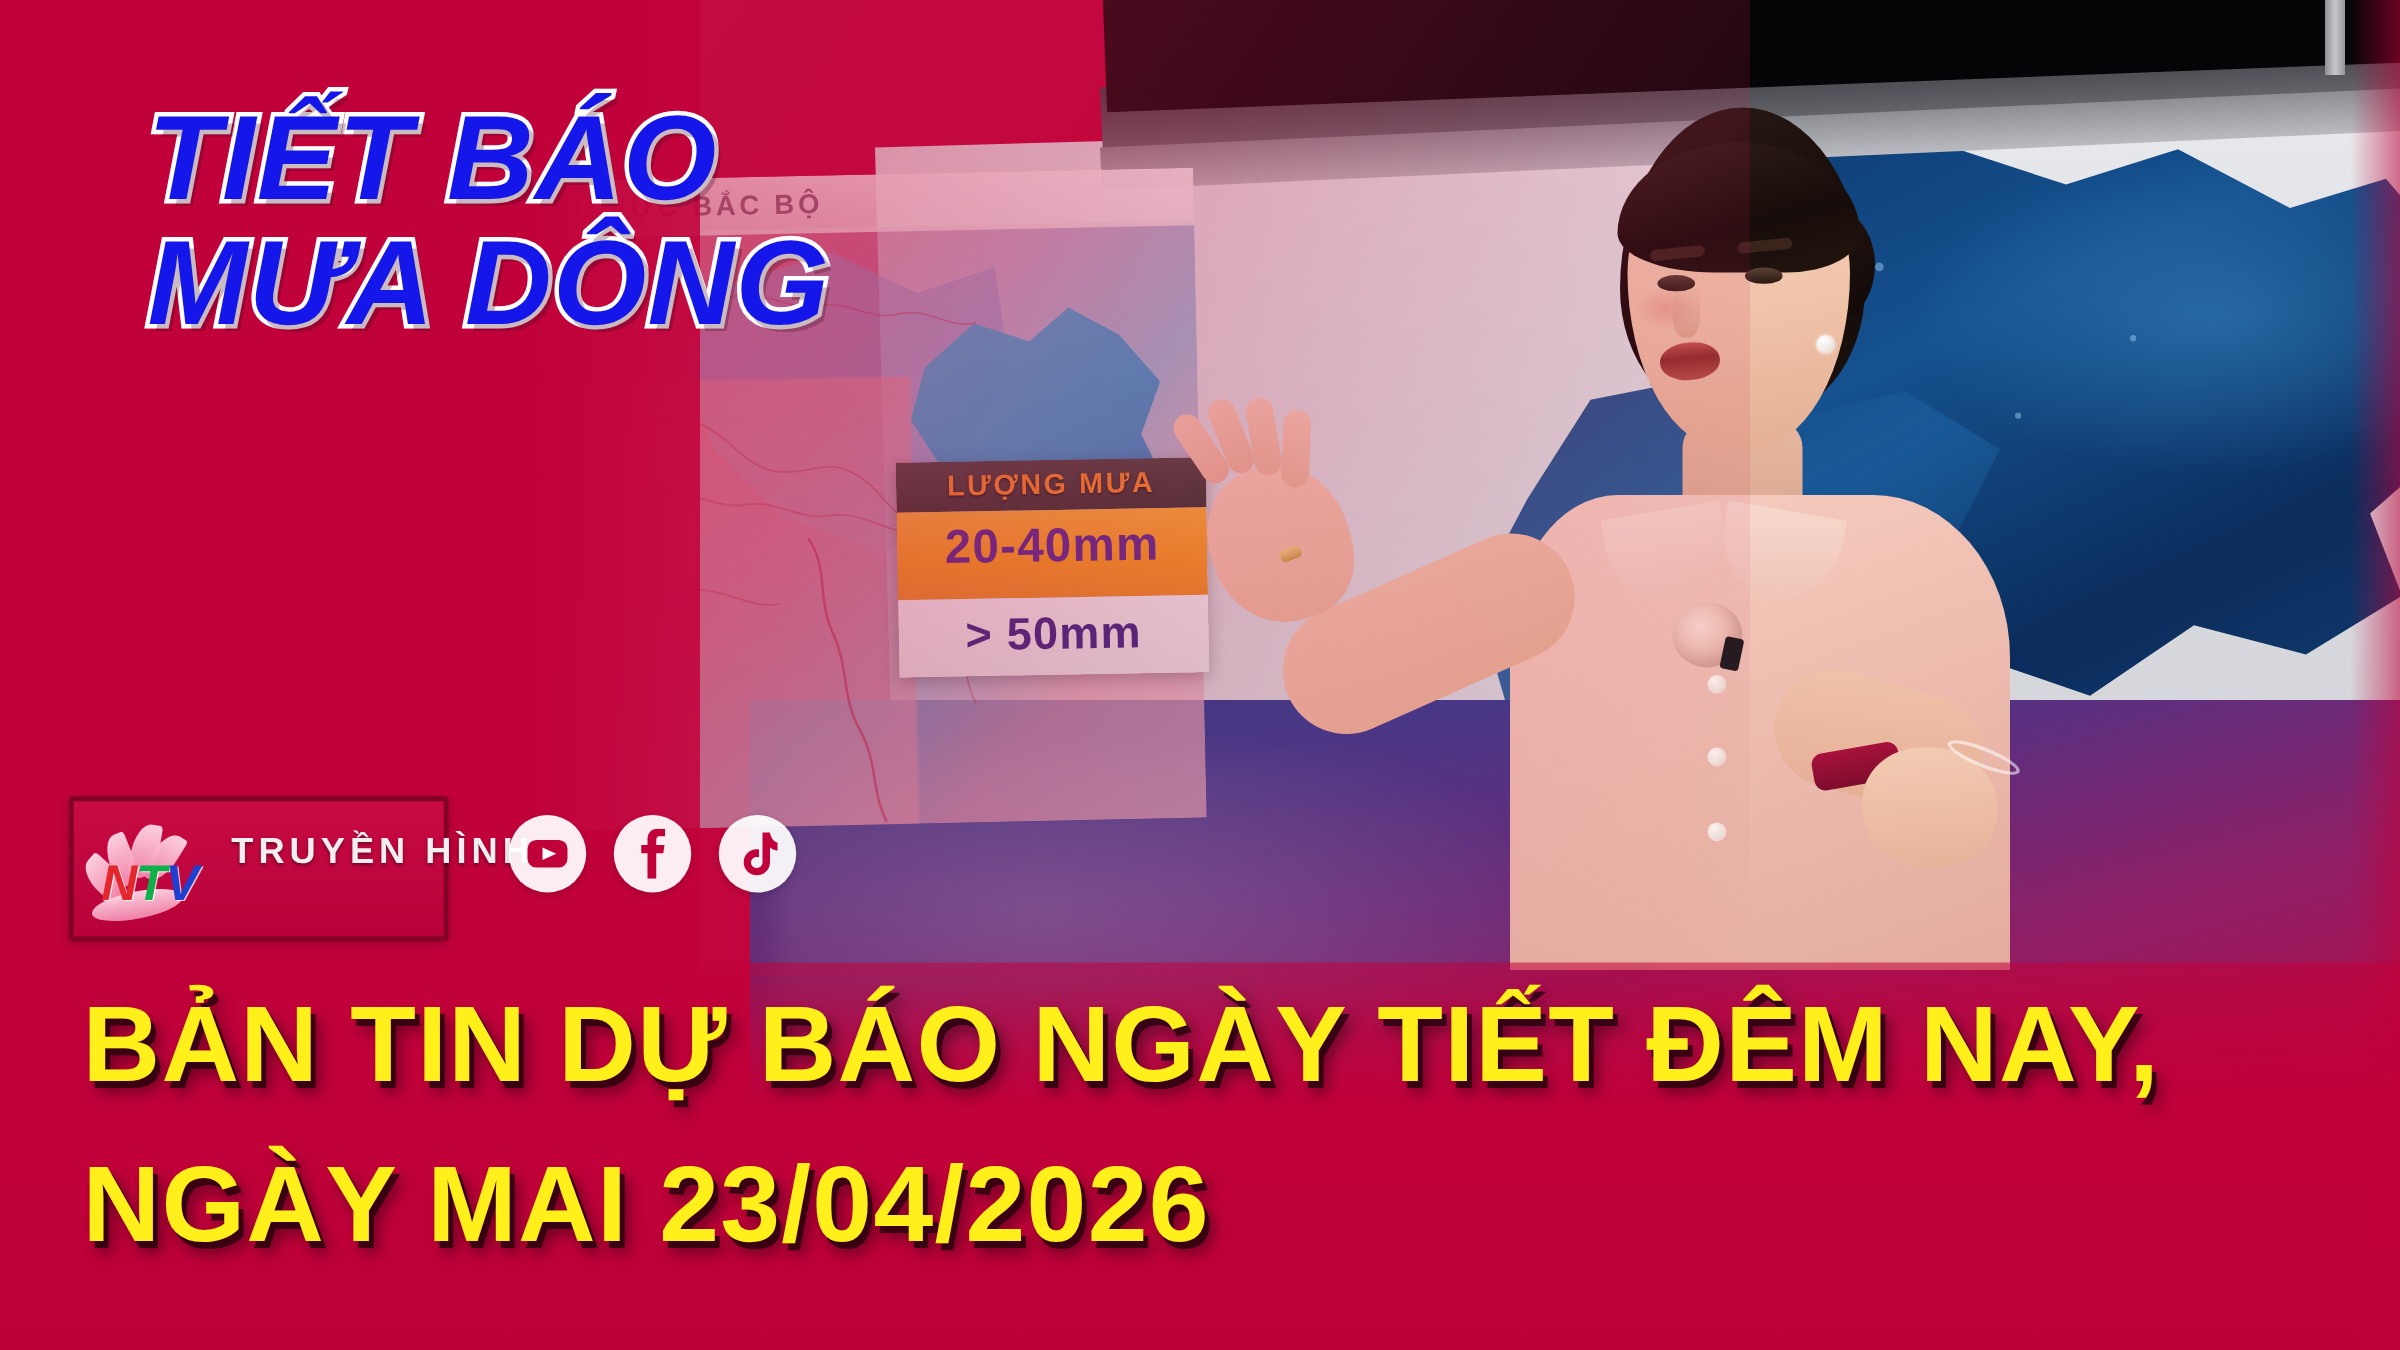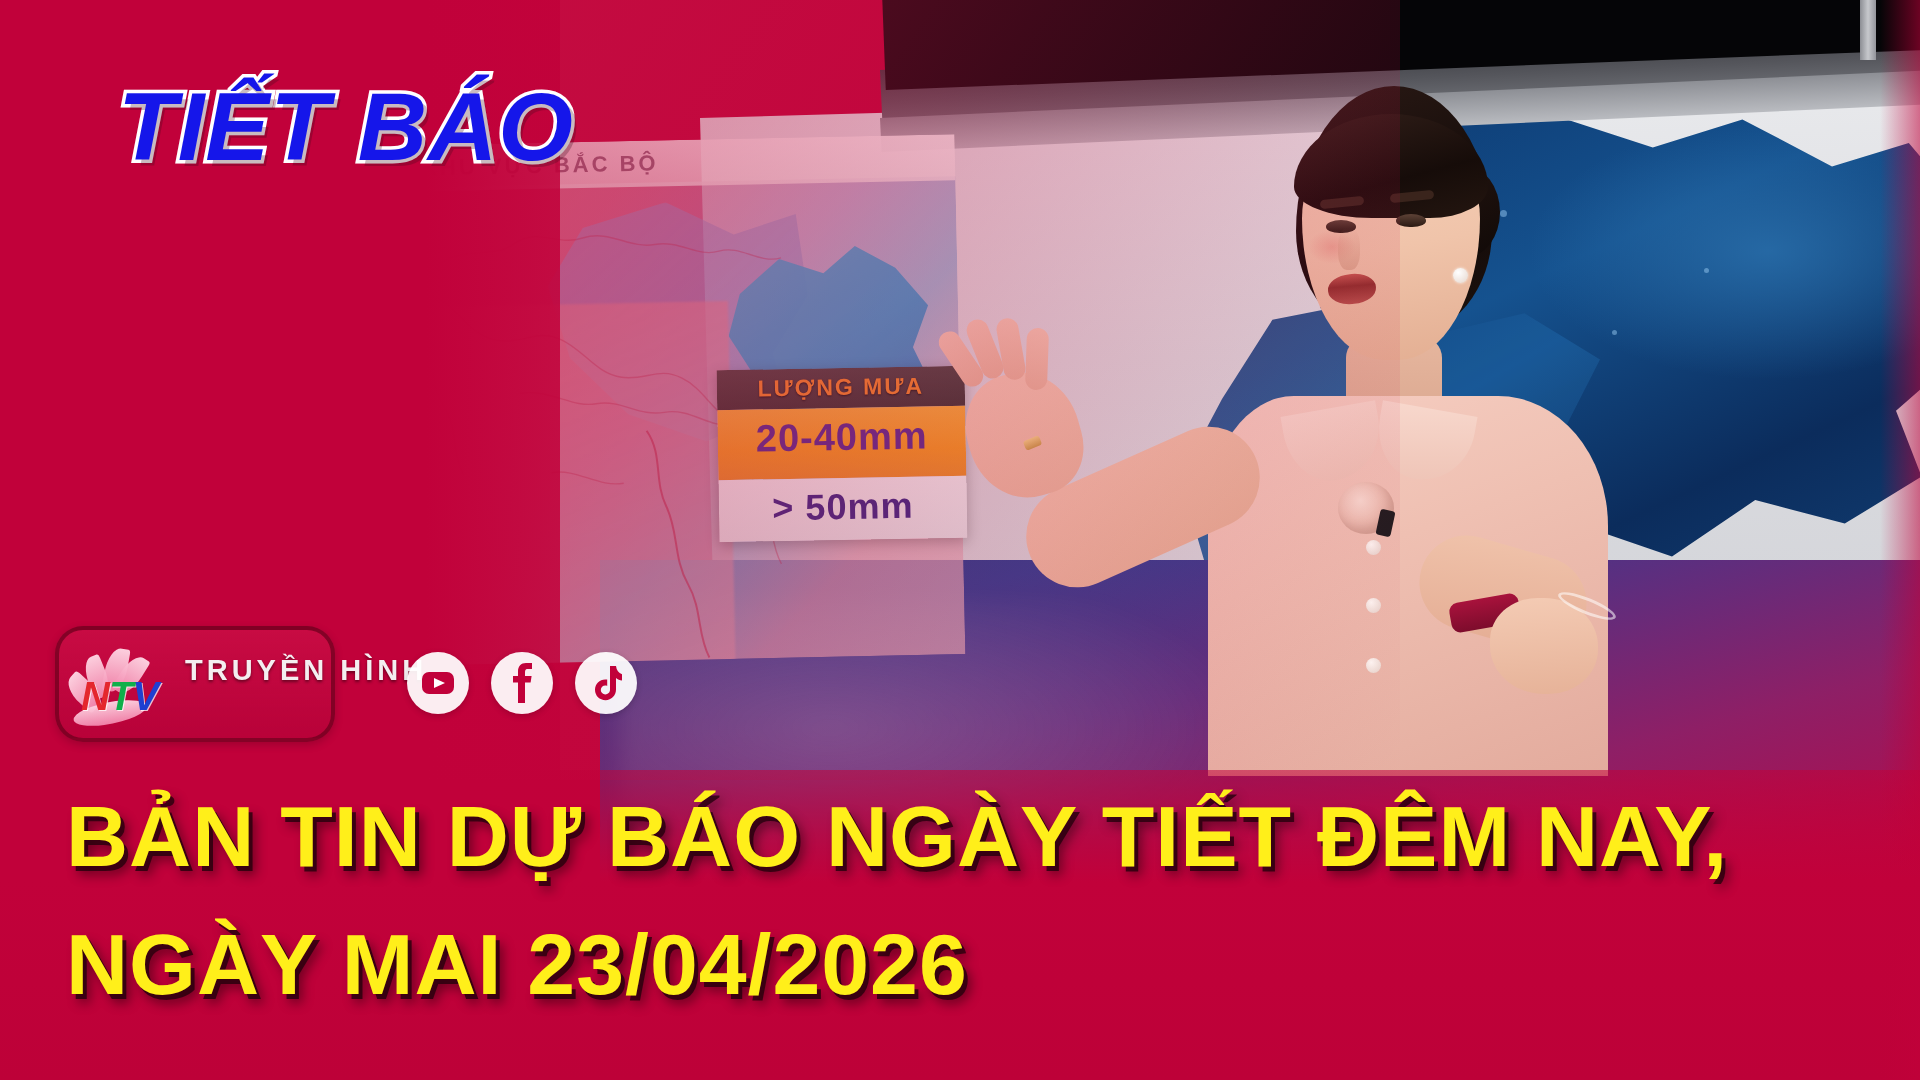--- a/index.html
+++ b/index.html
@@ -320,22 +320,22 @@
     text-shadow:
        5px 6px 0 rgba(60,10,30,.28),
        0 0 2px rgba(255,255,255,.9);
     white-space:nowrap;
   }
   .headline div { margin-bottom:2px; }
 
   
   .logo-bar { position:absolute; left:55px; top:626px; width:960px; height:126px; }
   .logo-plate {
-    position:absolute; left:0; top:0; width:280px; height:116px;
-    border:4px solid rgba(110,0,30,.75); border-radius:28px;
+    position:absolute; left:0; top:11px; width:304px; height:116px;
+    border:4px solid rgba(110,0,30,.75); border-radius:3px;
     background:linear-gradient(180deg, rgba(205,20,75,.55), rgba(170,4,56,.38));
     box-shadow:0 3px 8px rgba(0,0,0,.18);
   }
   .petal-fan { position:absolute; left:12px; top:20px; width:96px; height:84px; }
   .petal {
     position:absolute; background:linear-gradient(180deg,#ffd9e6,#f287ad);
     border-radius:60% 10% 60% 10%;
     opacity:.95;
   }
   .ntv-wordmark {
@@ -493,20 +493,21 @@
     <div class="p-bracelet"></div>
   </div>
 
   <div class="red-wash-mid"></div>
   <div class="red-wash-left"></div>
   <div class="red-wash-bottom"></div>
   <div class="red-edge-right"></div>
 
   <div class="headline">
     <div>TIẾT BÁO</div>
+    <div>MƯA DÔNG</div>
   </div>
 
   <div class="logo-bar">
     <div class="logo-plate">
       <div class="petal-fan">
         <div class="petal" style="left:34px;top:-2px;width:22px;height:44px;transform:rotate(10deg);"></div>
         <div class="petal" style="left:16px;top:6px;width:20px;height:42px;transform:rotate(-22deg);"></div>
         <div class="petal" style="left:2px;top:22px;width:22px;height:40px;transform:rotate(-48deg);"></div>
         <div class="petal" style="left:50px;top:4px;width:20px;height:42px;transform:rotate(32deg);"></div>
         <div class="petal" style="left:2px;top:52px;width:74px;height:22px;transform:rotate(-8deg);border-radius:60% 40% 60% 40%;"></div>

